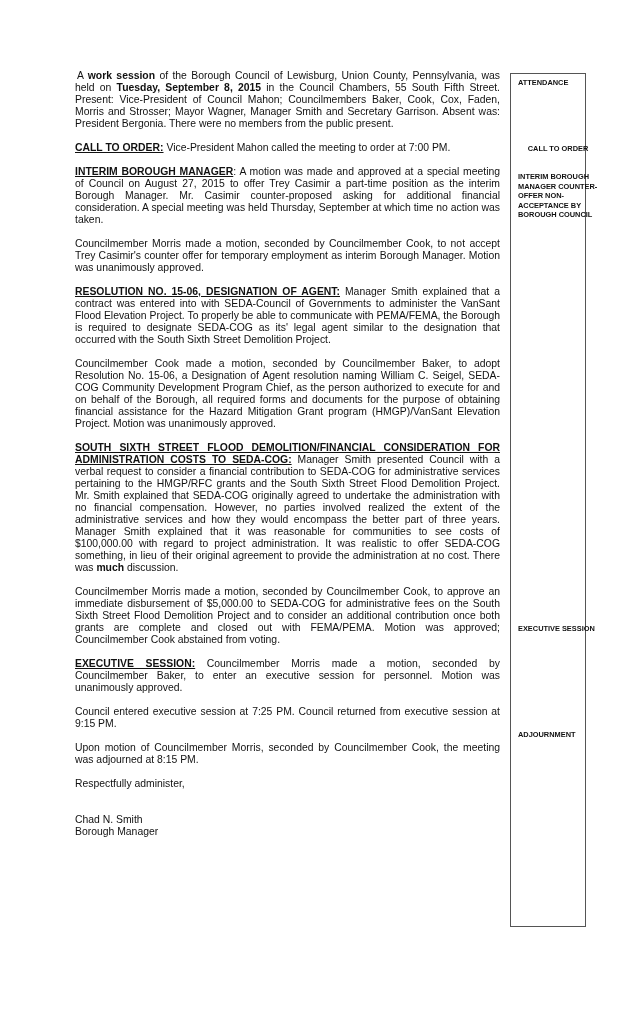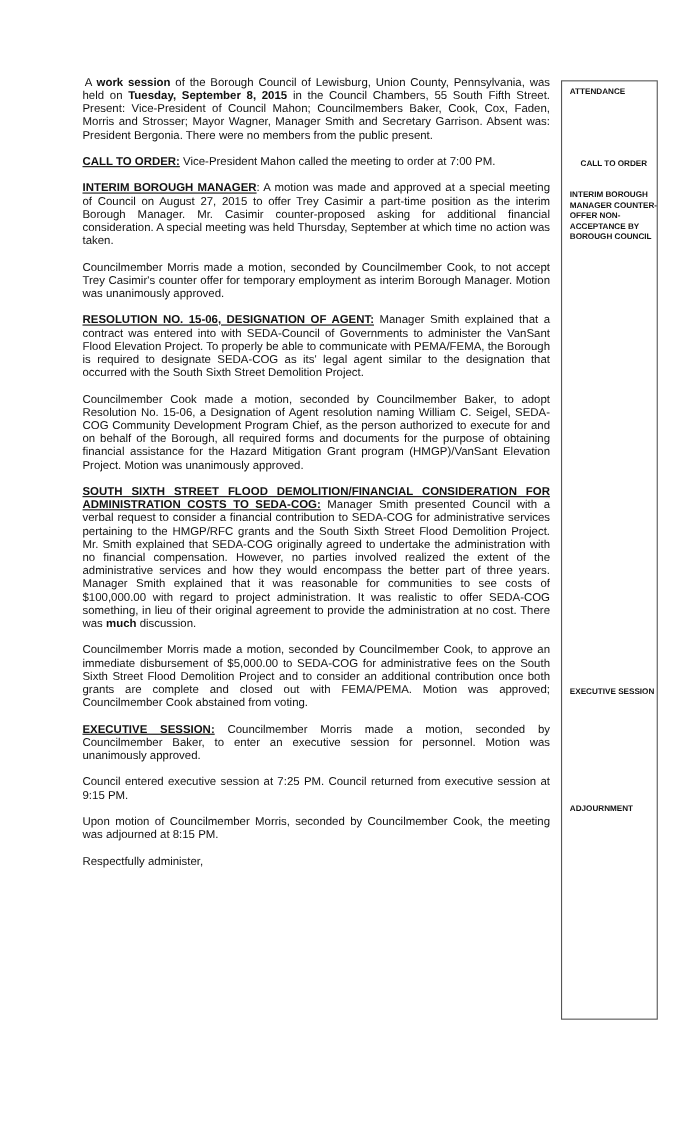--- a/index.html
+++ b/index.html
@@ -4,21 +4,21 @@
 <style>
   html, body { margin: 0; padding: 0; background: #ffffff; }
   body { width: 625px; height: 1030px; position: relative; overflow: hidden;
          font-family: "Liberation Sans", sans-serif; color: #111; }
   .main { position: absolute; left: 75px; top: 70px; width: 425px;
           font-size: 10.4px; line-height: 12px; }
   .main p { margin: 0 0 12px 0; text-align: justify; }
   .main p.first { text-indent: 2px; }
   .hd { font-weight: bold; text-decoration: underline; margin-top: 26px; }
   .b { font-weight: bold; }
-  .sidebox { position: absolute; left: 510px; top: 73px; width: 88px; height: 854px;
+  .sidebox { position: absolute; left: 510px; top: 73px; width: 76px; height: 854px;
              border: 1.3px solid #555; box-sizing: border-box; }
   .side { position: absolute; left: 7px; font-size: 7.4px; font-weight: bold;
           line-height: 9.6px; text-transform: uppercase; color: #111; width: 80px; }
 </style>
 </head>
 <body>
 
 <div class="main">
   <p class="first"><span>A </span><span class="b">work session</span><span> of the Borough Council of Lewisburg, Union County, Pennsylvania, was held on </span><span class="b">Tuesday, September 8, 2015</span><span> in the Council Chambers, 55 South Fifth Street. Present: Vice-President of Council Mahon; Councilmembers Baker, Cook, Cox, Faden, Morris and Strosser; Mayor Wagner, Manager Smith and Secretary Garrison. Absent was: President Bergonia. There were no members from the public present.</span></p>
 
@@ -37,20 +37,24 @@
   <p>Councilmember Morris made a motion, seconded by Councilmember Cook, to approve an immediate disbursement of $5,000.00 to SEDA-COG for administrative fees on the South Sixth Street Flood Demolition Project and to consider an additional contribution once both grants are complete and closed out with FEMA/PEMA.  Motion was approved; Councilmember Cook abstained from voting.</p>
 
   <p><span class="hd">EXECUTIVE SESSION:</span><span> Councilmember Morris made a motion, seconded by Councilmember Baker, to enter an executive session for personnel.  Motion was unanimously approved.</span></p>
 
   <p>Council entered executive session at 7:25 PM. Council returned from executive session at 9:15 PM.</p>
 
   <p>Upon motion of Councilmember Morris, seconded by Councilmember Cook, the meeting was adjourned at 8:15 PM.</p>
 
   <p style="margin-bottom:24px;">Respectfully administer,</p>
 
+  <div>
+    <div>Chad N. Smith</div>
+    <div>Borough Manager</div>
+  </div>
 </div>
 
 <div class="sidebox">
   <div class="side" style="top:4px;">ATTENDANCE</div>
   <div class="side" style="top:70px;text-align:center;">CALL TO ORDER</div>
   <div class="side" style="top:98px;">INTERIM BOROUGH MANAGER COUNTER-OFFER NON-ACCEPTANCE BY BOROUGH COUNCIL</div>
   <div class="side" style="top:550px;">EXECUTIVE SESSION</div>
   <div class="side" style="top:656px;">ADJOURNMENT</div>
 </div>
 

